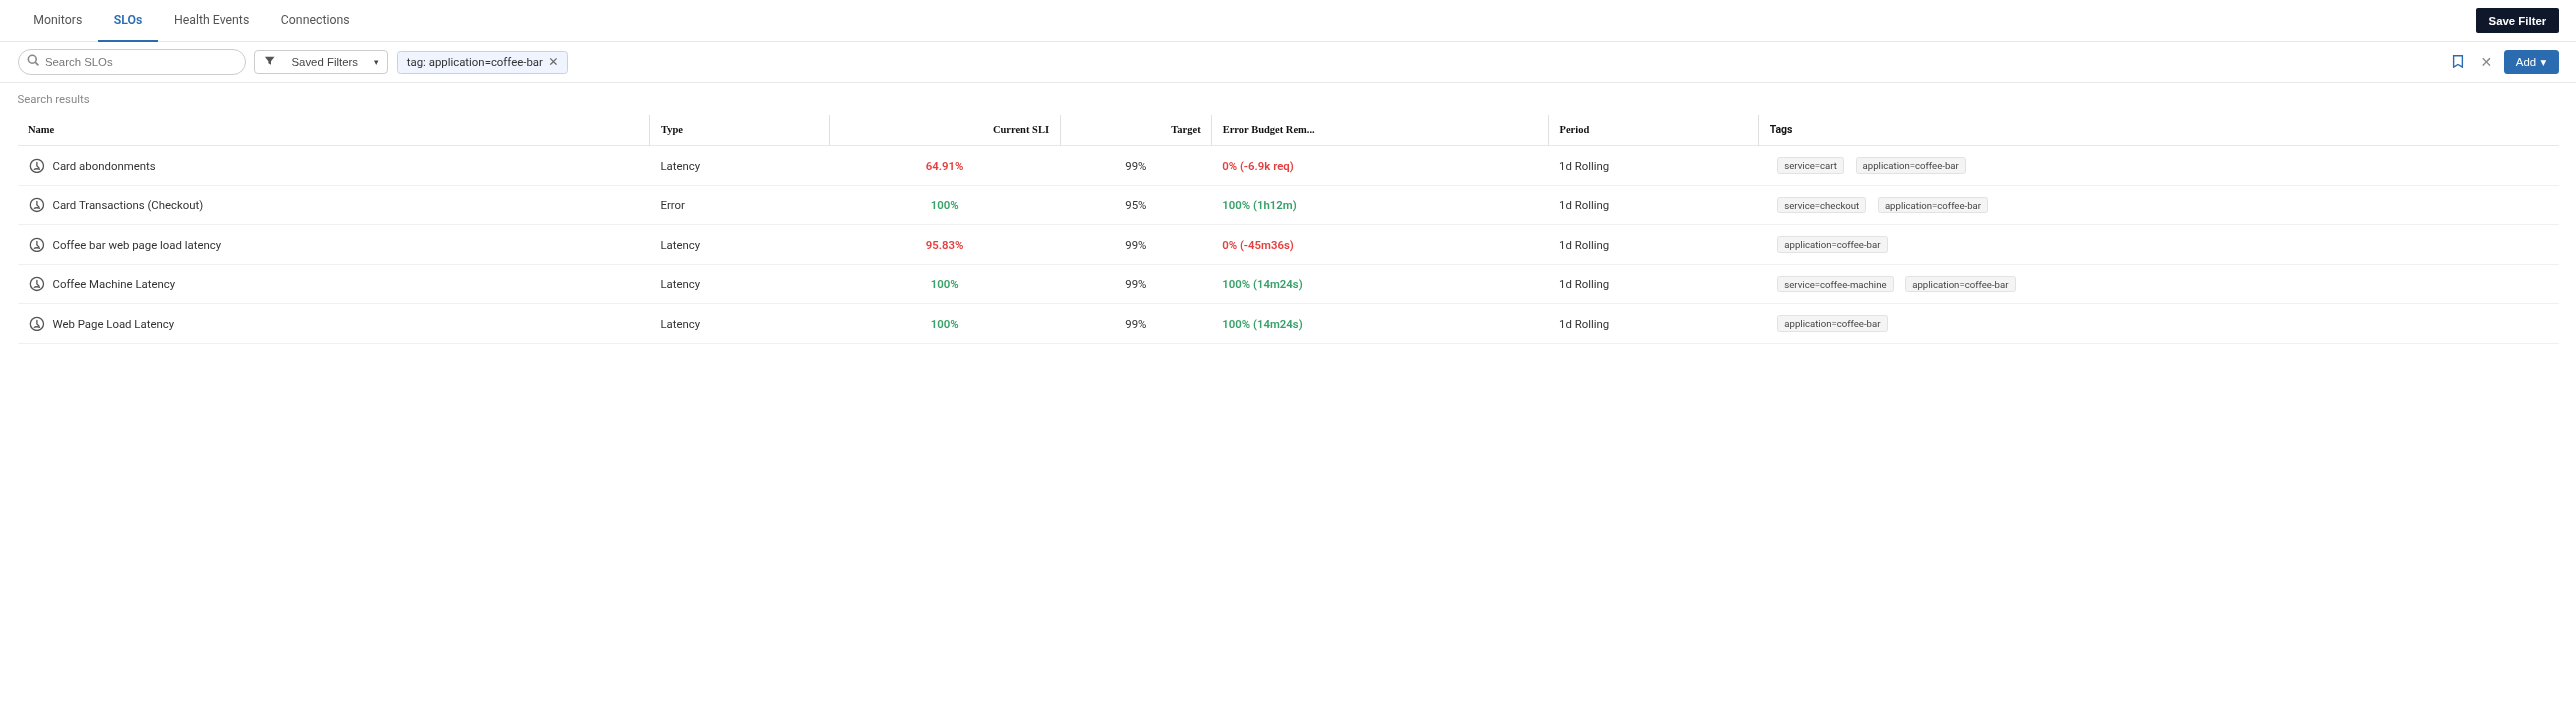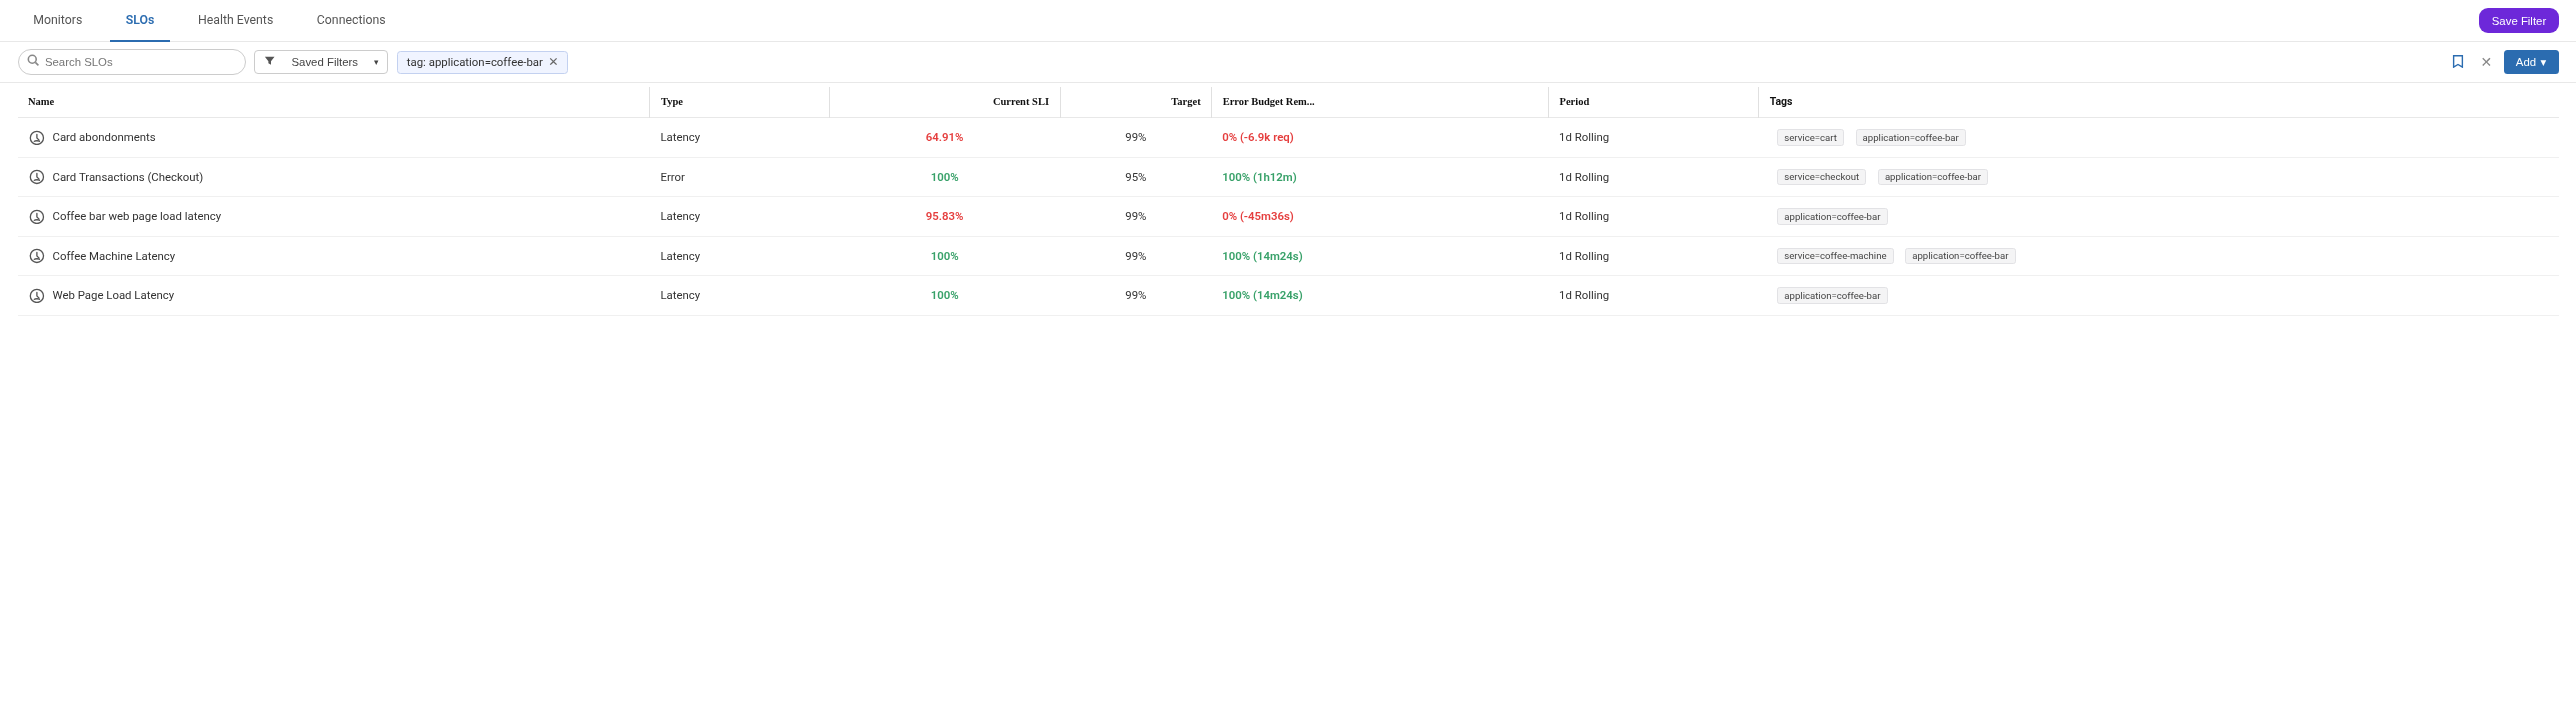--- a/index.html
+++ b/index.html
@@ -20,49 +20,49 @@
       display: flex;
       align-items: center;
       justify-content: space-between;
       padding: 0 17.5px;
       background: #fff;
       border-bottom: 0.9px solid #e8e8e8;
       height: 42px;
     }
     .nav-tabs {
       display: flex;
-      gap: 12px;
+      gap: 0;
       height: 100%;
       align-items: stretch;
     }
     .nav-tab {
       display: flex;
       align-items: center;
       padding: 0 15.8px;
       cursor: pointer;
       color: #555;
       font-size: 12.3px;
       border-bottom: 2.6px solid transparent;
       position: relative;
       top: 0.9px;
     }
     .nav-tab.active {
       color: #2B6CB0;
       border-bottom: 2.6px solid #2B6CB0;
       font-weight: 600;
     }
     .save-filter-btn {
-      background: #6d28d9;
+      background: #0f172a;
       color: #fff;
       border: none;
       padding: 6.1px 12.3px;
-      border-radius: 9px;
-      font-size: 11.4px;
-      cursor: pointer;
-      font-weight: 400;
+      border-radius: 2px;
+      font-size: 11.4px;
+      cursor: pointer;
+      font-weight: 700;
     }
     
     .filter-row {
       display: flex;
       align-items: center;
       padding: 7px 17.5px;
       gap: 8.8px;
       background: #fff;
       border-bottom: 0.9px solid #e8e8e8;
     }
@@ -284,20 +284,21 @@
         <span class="close-icon">✕</span>
       </button>
       <button class="add-btn">
         <span>Add</span>
         <span>▾</span>
       </button>
     </div>
   </div>
 
   <div class="table-area">
+    <div class="search-results-label">Search results</div>
 
     <table>
       <thead>
         <tr>
           <th class="col-sep">Name</th>
           <th class="col-sep">Type</th>
           <th class="col-sep right">Current SLI</th>
           <th class="col-sep right">Target</th>
           <th class="col-sep">Error Budget Rem...</th>
           <th class="col-sep">Period</th>

